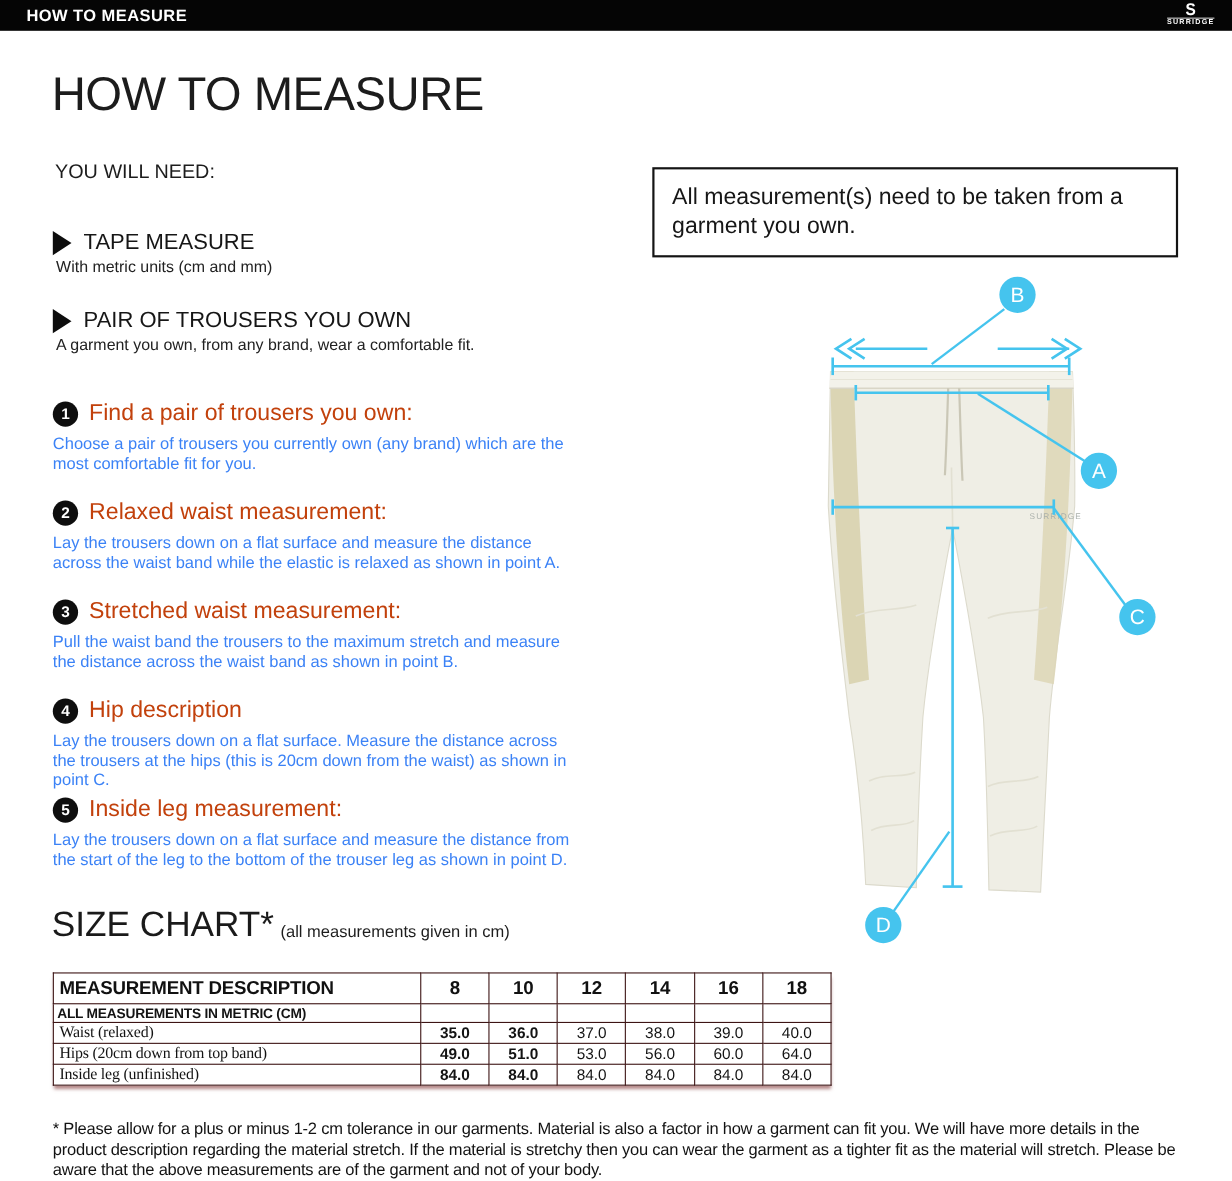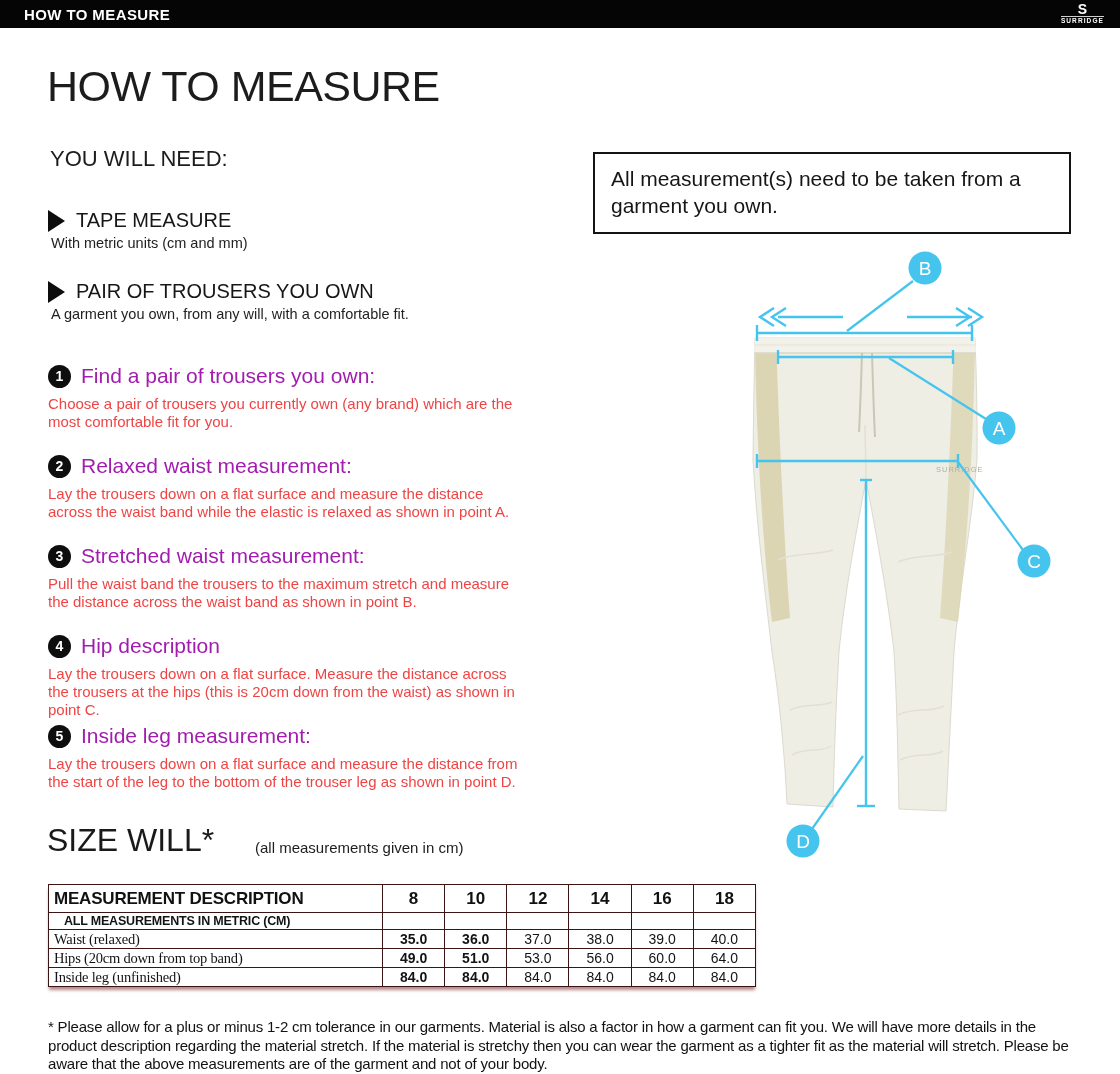--- a/index.html
+++ b/index.html
@@ -11,54 +11,54 @@
 
   
   .topbar { position:absolute; left:0; top:0; width:1120px; height:28px; background:#050505; display:flex; align-items:center; }
   .topbar-title { color:#fff; font-size:15px; font-weight:600; letter-spacing:.4px; margin-left:24px; }
   .brand { position:absolute; right:16px; top:1px; display:flex; flex-direction:column; align-items:center; line-height:1; color:#fff; }
   .brand-s { font-size:14px; font-weight:900; letter-spacing:0; transform:scaleY(1.1); }
   .brand-name { font-size:6.5px; font-weight:700; letter-spacing:1.1px; margin-top:1px; border-top:1px solid #cfcfcf; padding-top:1px; }
 
   
   .page-title { position:absolute; left:47px; top:62px; margin:0; font-size:43px; font-weight:500; letter-spacing:-.5px; color:#1c1c1c; }
-  .ywn-heading { position:absolute; left:50px; top:146px; font-size:22px; font-weight:500; color:#1c1c1c; }
+  .ywn-heading { position:absolute; left:50px; top:146px; font-size:18px; font-weight:500; color:#1c1c1c; }
 
   
   .need-item { position:absolute; left:48px; }
   .need-item.first { top:209px;text-align:right; }
   .need-item.second { top:280px; }
   .need-row { display:flex; align-items:center; gap:11px; }
   .tri-icon { width:0; height:0; border-left:17px solid #0d0d0d; border-top:11px solid transparent; border-bottom:11px solid transparent; }
   .need-title { font-size:20px; color:#161616; }
   .need-desc { font-size:14.5px; margin-top:3px; margin-left:3px; color:#222; }
 
   
   .note-box { position:absolute; left:593px; top:152px; width:478px; box-sizing:border-box;
     border:2.5px solid #141414; padding:11px 16px 13px 16px; font-size:21px; line-height:27px; color:#161616; }
 
   
   .step { position:absolute; left:48px; width:485px; }
   .step1 { top:364px; } .step2 { top:454px; } .step3 { top:544px; } .step4 { top:634px; } .step5 { top:724px; }
   .step-head { display:flex; align-items:center; gap:10px; }
   .step-num { flex:0 0 auto; width:23px; height:23px; border-radius:50%; background:#0e0e0e; color:#fff;
     font-size:14px; font-weight:700; display:flex; align-items:center; justify-content:center; }
-  .step-title { font-size:21px; color:#a21caf; }
-  .step-desc { margin-top:7px; font-size:15px; line-height:18px; color:#ef4444; width:480px; }
+  .step-title { font-size:21px; color:#c2410c; }
+  .step-desc { margin-top:7px; font-size:15px; line-height:18px; color:#3b82f6; width:480px; }
 
   
   .sc-heading { position:absolute; left:47px; top:822px; font-size:32px; font-weight:500; color:#1a1a1a; }
   .sc-sub { position:absolute; left:255px; top:839px; font-size:15px; color:#1d1d1d; }
 
   .size-table { position:absolute; left:48px; top:884px; width:708px; border-collapse:collapse; table-layout:fixed;
     box-shadow:0 4px 3px -1px rgba(120,38,38,.55); background:#fff; }
   .size-table th, .size-table td { border:1.6px solid #3d1414; padding:0; }
   .size-table thead th { font-size:17px; font-weight:700; height:27px; color:#111; }
   .size-table thead th.desc { text-align:left; padding-left:5px; letter-spacing:-.2px; }
-  .metric-row td { font-size:12.5px; font-weight:700; height:16px; padding-left:15px; letter-spacing:-.2px; }
+  .metric-row td { font-size:12.5px; font-weight:700; height:16px; padding-left:3px; letter-spacing:-.2px; }
   .data-row td.label { font-size:14.5px; height:18px; padding-left:5px; letter-spacing:-.2px;font-family:Liberation Serif, serif; }
   .data-row td.val { text-align:center; font-size:14px; }
   .data-row td.val.b { font-weight:700; }
 
   
   .footnote { position:absolute; left:48px; top:1018px; width:1038px; font-size:15px; line-height:18.5px; color:#121212; letter-spacing:-.2px; }
 
   
   .diagram { position:absolute; left:700px; top:240px; width:420px; height:630px; }
   .cyl { stroke:#45c4ee; stroke-width:2.4; fill:none; }
@@ -87,21 +87,21 @@
     <span class="need-title">TAPE MEASURE</span>
   </div>
   <div class="need-desc">With metric units (cm and mm)</div>
 </div>
 
 <div class="need-item second">
   <div class="need-row">
     <span class="tri-icon"></span>
     <span class="need-title">PAIR OF TROUSERS YOU OWN</span>
   </div>
-  <div class="need-desc">A garment you own, from any will, with a comfortable fit.</div>
+  <div class="need-desc">A garment you own, from any brand, wear a comfortable fit.</div>
 </div>
 
 <div class="note-box">All measurement(s) need to be taken from a garment you own.</div>
 
 <div class="step step1">
   <div class="step-head">
     <span class="step-num">1</span>
     <span class="step-title">Find a pair of trousers you own:</span>
   </div>
   <div class="step-desc">Choose a pair of trousers you currently own (any brand) which are the most comfortable fit for you.</div>
@@ -220,21 +220,21 @@
       <circle class="pt-circle" cx="334" cy="321" r="16.5"></circle>
       <text class="pt-label" x="334" y="327.5">C</text>
     </g>
     <g>
       <circle class="pt-circle" cx="103" cy="601" r="16.5"></circle>
       <text class="pt-label" x="103" y="607.5">D</text>
     </g>
   </g>
 </svg>
 
-<div class="sc-heading">SIZE WILL*</div>
+<div class="sc-heading">SIZE CHART*</div>
 <div class="sc-sub">(all measurements given in cm)</div>
 
 <table class="size-table">
   <colgroup>
     <col style="width:334px">
     <col>
       <col>
       <col>
       <col>
       <col>

